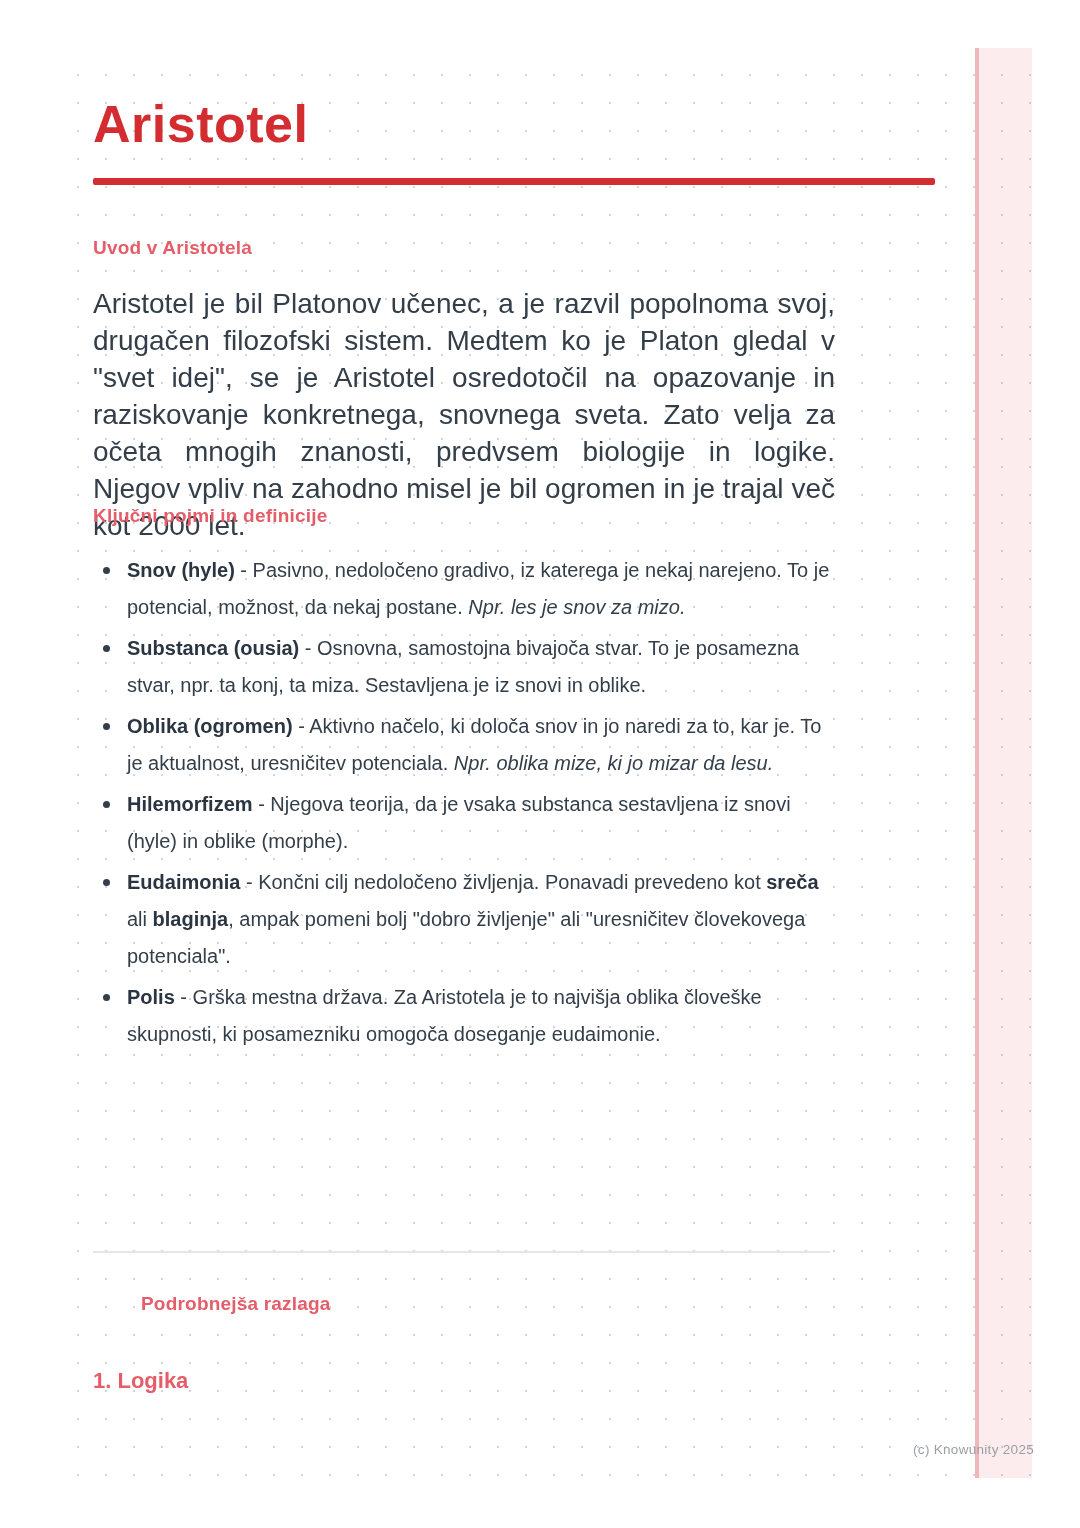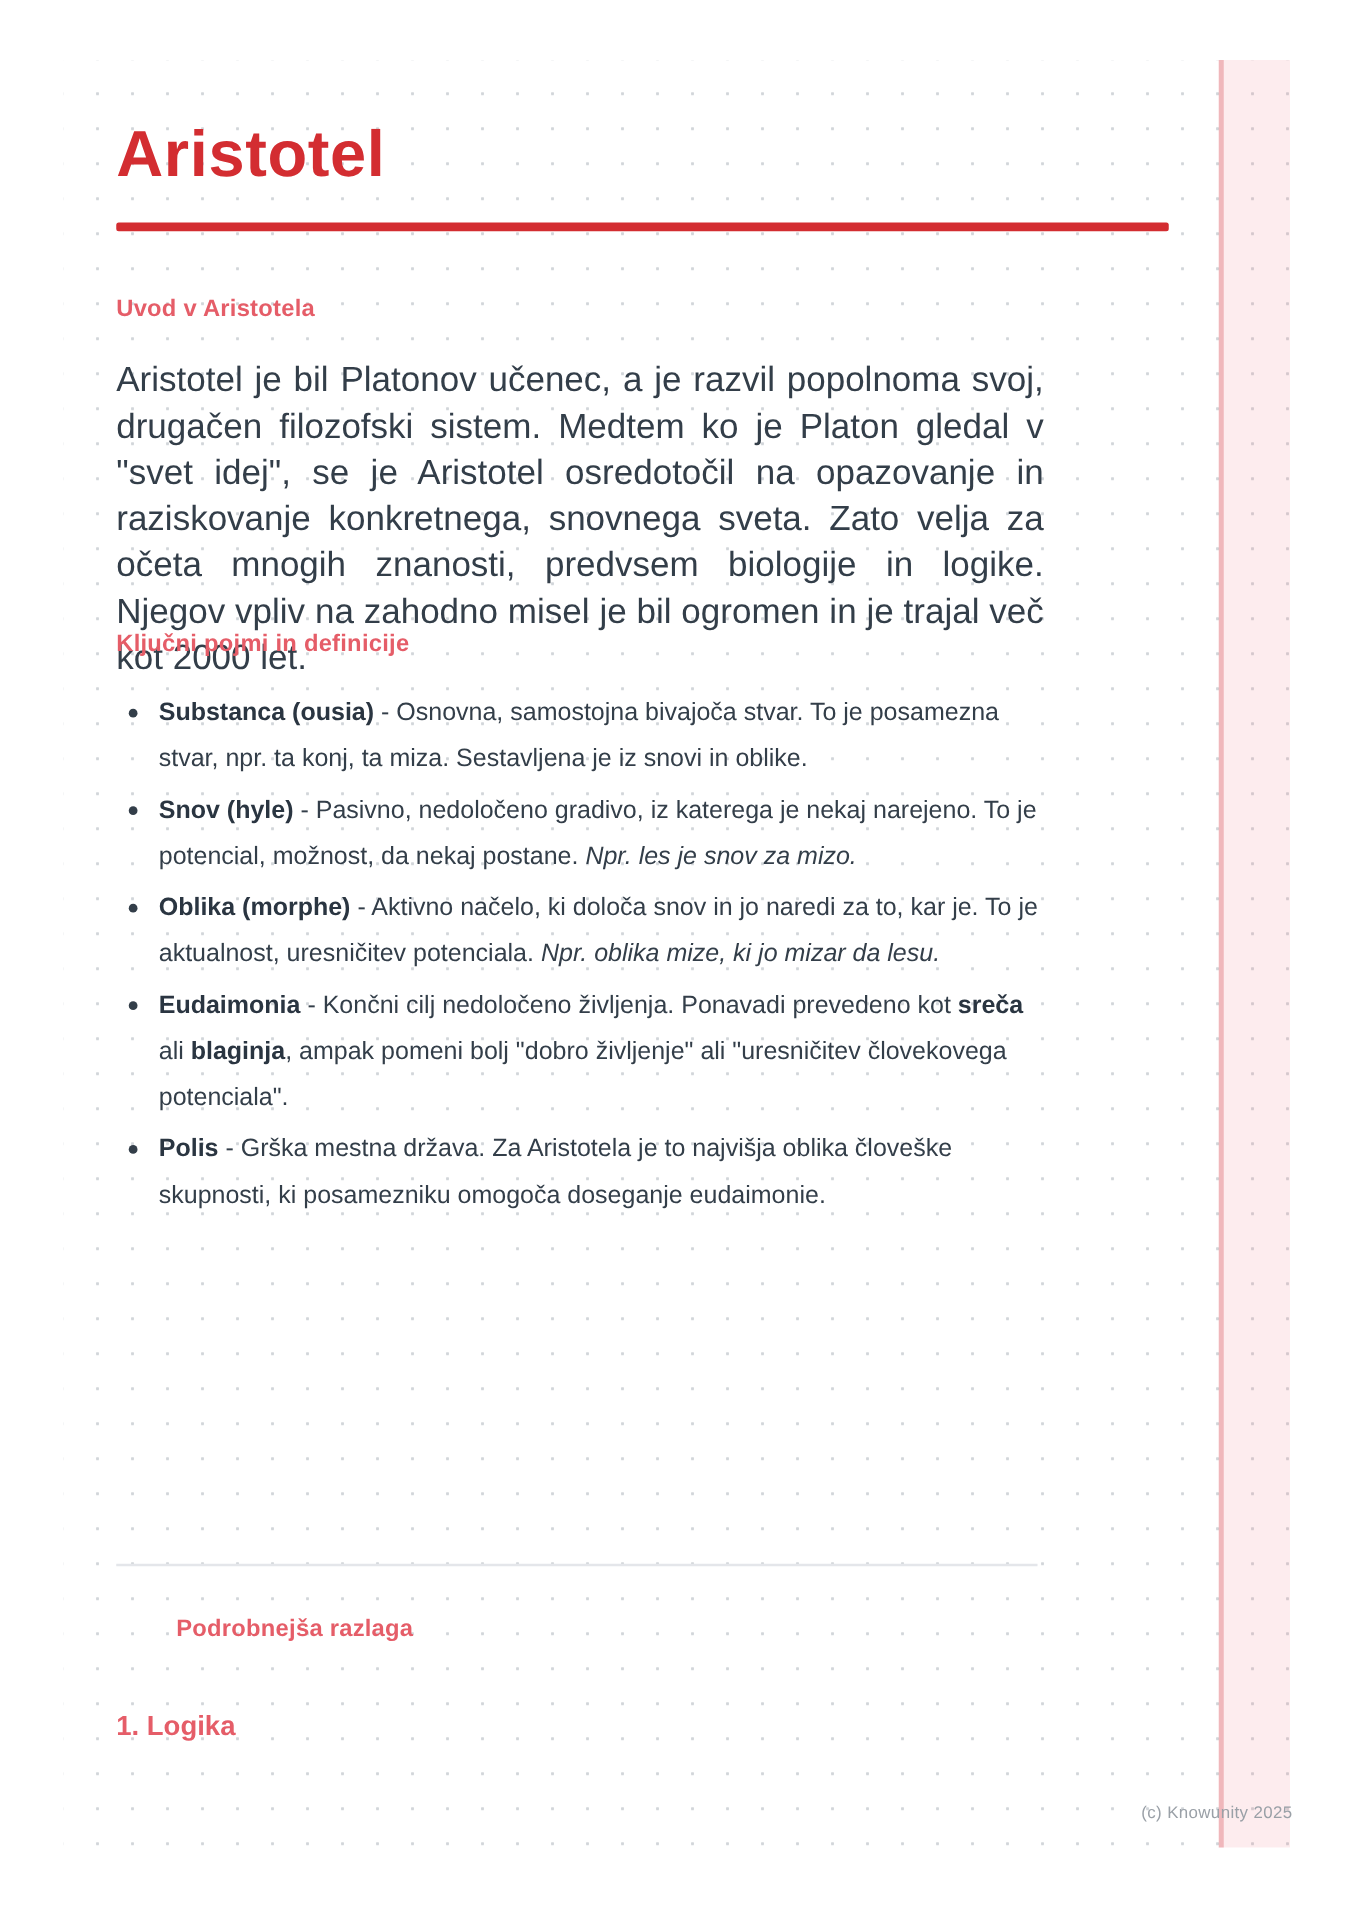--- a/index.html
+++ b/index.html
@@ -127,23 +127,24 @@
 
   <div class="content">
     <h1 class="doc-title">Aristotel</h1>
     <div class="title-rule"></div>
 
     <h2 class="section-heading h2-intro">Uvod v Aristotela</h2>
     <p class="body-paragraph">Aristotel je bil Platonov učenec, a je razvil popolnoma svoj, drugačen filozofski sistem. Medtem ko je Platon gledal v "svet idej", se je Aristotel osredotočil na opazovanje in raziskovanje konkretnega, snovnega sveta. Zato velja za očeta mnogih znanosti, predvsem biologije in logike. Njegov vpliv na zahodno misel je bil ogromen in je trajal več kot 2000 let.</p>
 
     <h2 class="section-heading h2-terms">Ključni pojmi in definicije</h2>
     <ul class="terms-list">
+        <li><span class="seg-bold">Snov (hyle)</span><span> - Pasivno, nedoločeno gradivo, iz katerega je nekaj narejeno. To je potencial, možnost, da nekaj postane. </span><span class="seg-italic">Npr. les je snov za mizo.</span></li>
         <li><span class="seg-bold">Substanca (ousia)</span><span> - Osnovna, samostojna bivajoča stvar. To je posamezna stvar, npr. ta konj, ta miza. Sestavljena je iz snovi in oblike.</span></li>
-        <li><span class="seg-bold">Snov (hyle)</span><span> - Pasivno, nedoločeno gradivo, iz katerega je nekaj narejeno. To je potencial, možnost, da nekaj postane. </span><span class="seg-italic">Npr. les je snov za mizo.</span></li>
-        <li><span class="seg-bold">Oblika (morphe)</span><span> - Aktivno načelo, ki določa snov in jo naredi za to, kar je. To je aktualnost, uresničitev potenciala. </span><span class="seg-italic">Npr. oblika mize, ki jo mizar da lesu.</span></li>
+        <li><span class="seg-bold">Oblika (ogromen)</span><span> - Aktivno načelo, ki določa snov in jo naredi za to, kar je. To je aktualnost, uresničitev potenciala. </span><span class="seg-italic">Npr. oblika mize, ki jo mizar da lesu.</span></li>
+        <li><span class="seg-bold">Hilemorfizem</span><span> - Njegova teorija, da je vsaka substanca sestavljena iz snovi (hyle) in oblike (morphe).</span></li>
         <li><span class="seg-bold">Eudaimonia</span><span> - Končni cilj nedoločeno življenja. Ponavadi prevedeno kot </span><span class="seg-bold">sreča</span><span> ali </span><span class="seg-bold">blaginja</span><span>, ampak pomeni bolj "dobro življenje" ali "uresničitev človekovega potenciala".</span></li>
         <li><span class="seg-bold">Polis</span><span> - Grška mestna država. Za Aristotela je to najvišja oblika človeške skupnosti, ki posamezniku omogoča doseganje eudaimonie.</span></li>
       </ul>
 
     <div class="section-divider"></div>
 
     <h2 class="section-heading h2-detail">Podrobnejša razlaga</h2>
     <h3 class="subsection-heading">1. Logika</h3>
   </div>
 

